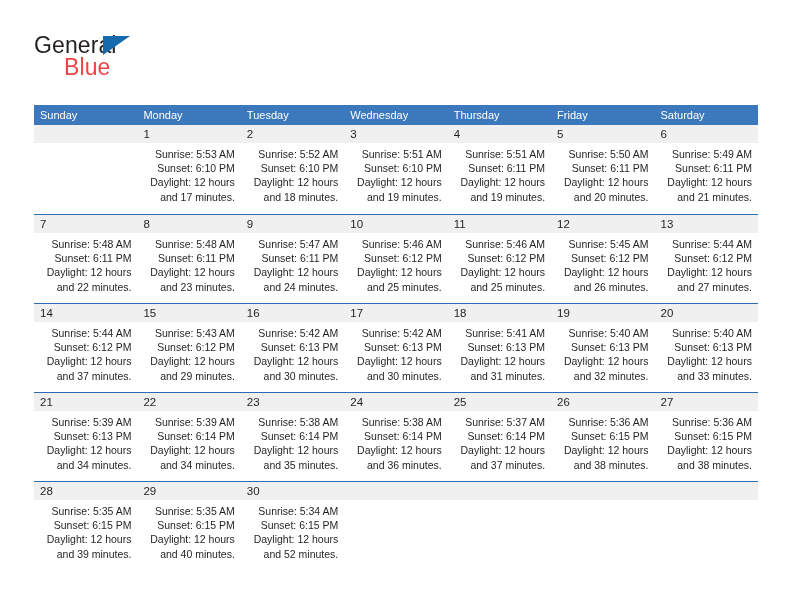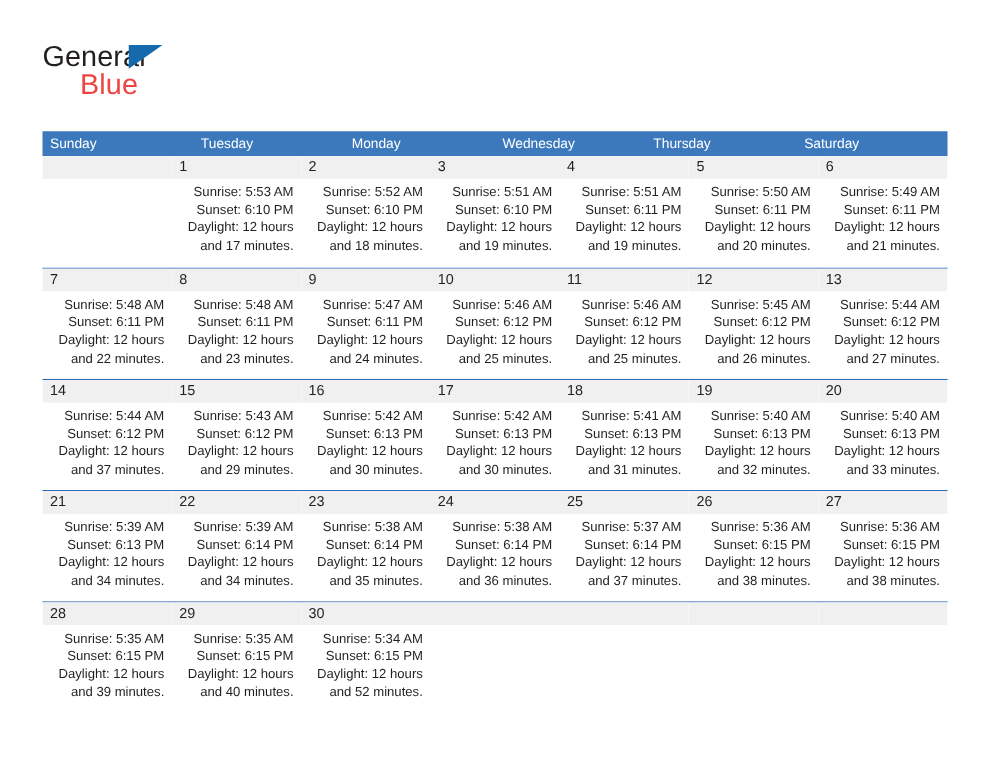--- a/index.html
+++ b/index.html
@@ -159,24 +159,25 @@
       <span class="logo-triangle"></span>
       <span class="logo-blue">Blue</span>
     </div>
 
 
   </div>
 
   <div class="calendar">
     <div class="dow-row" id="dow-row">
         <div class="dow-cell">Sunday</div>
+        <div class="dow-cell">Monday</div>
         <div class="dow-cell">Tuesday</div>
-        <div class="dow-cell">Monday</div>
         <div class="dow-cell">Wednesday</div>
         <div class="dow-cell">Thursday</div>
+        <div class="dow-cell">Friday</div>
         <div class="dow-cell">Saturday</div>
       </div>
     <div id="weeks-container">
         <div class="week-row first">
           <div class="day-cell empty">
             <div class="day-band">
               <div class="day-num"></div>
             </div>
             <div class="day-body"></div>
           </div>

